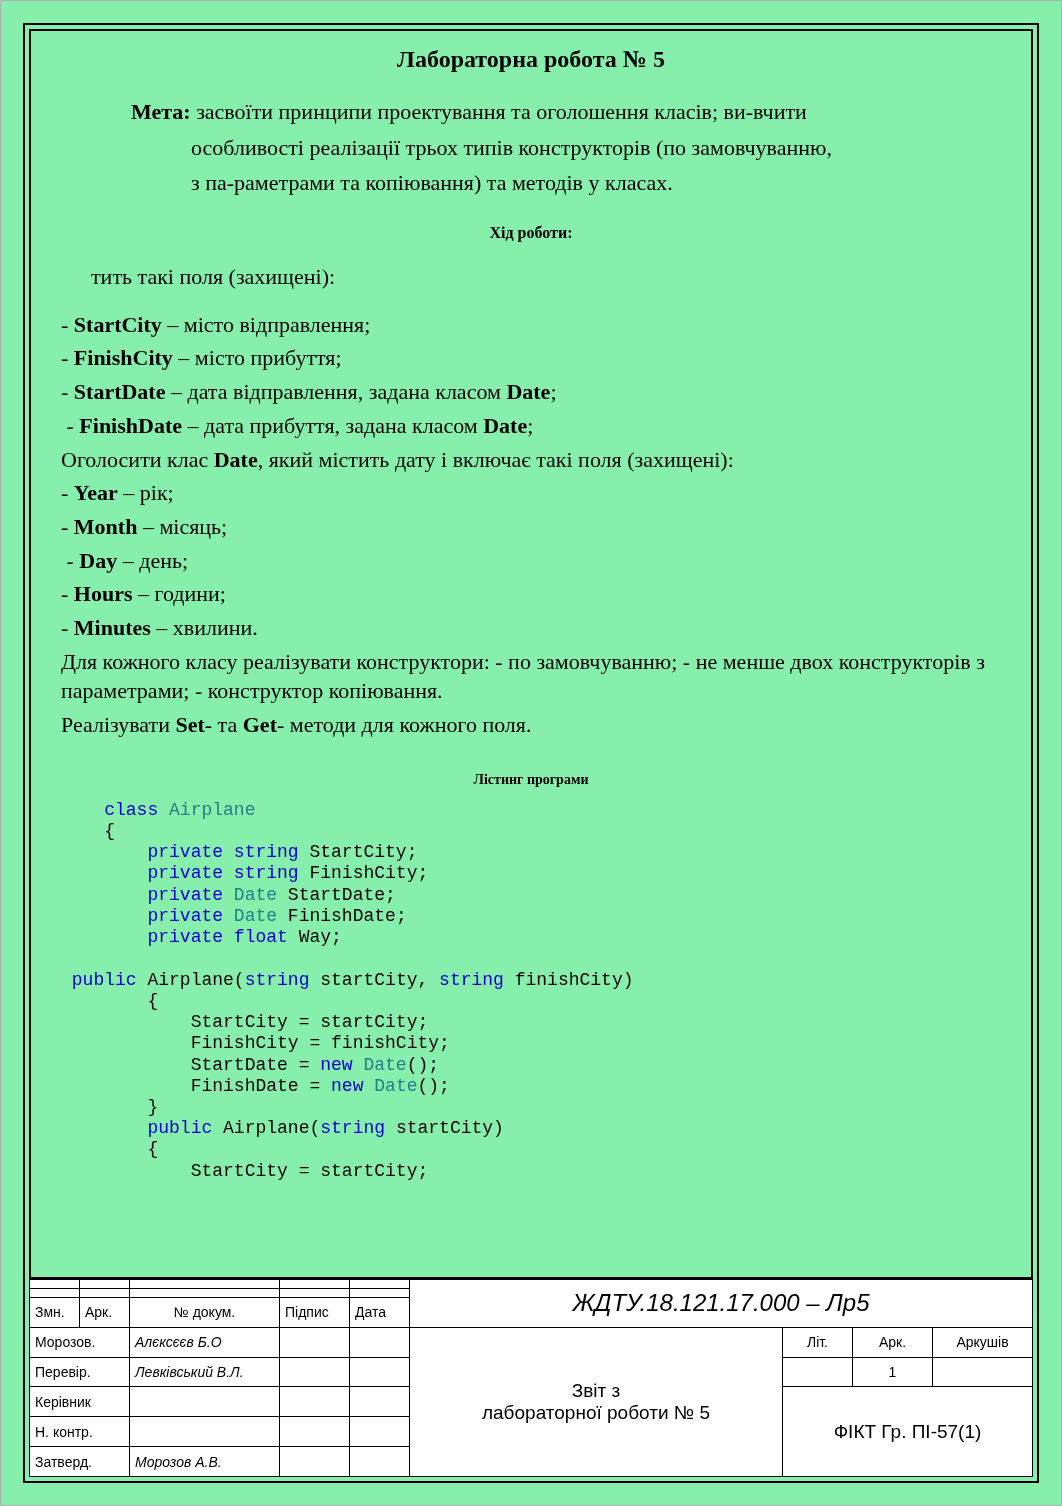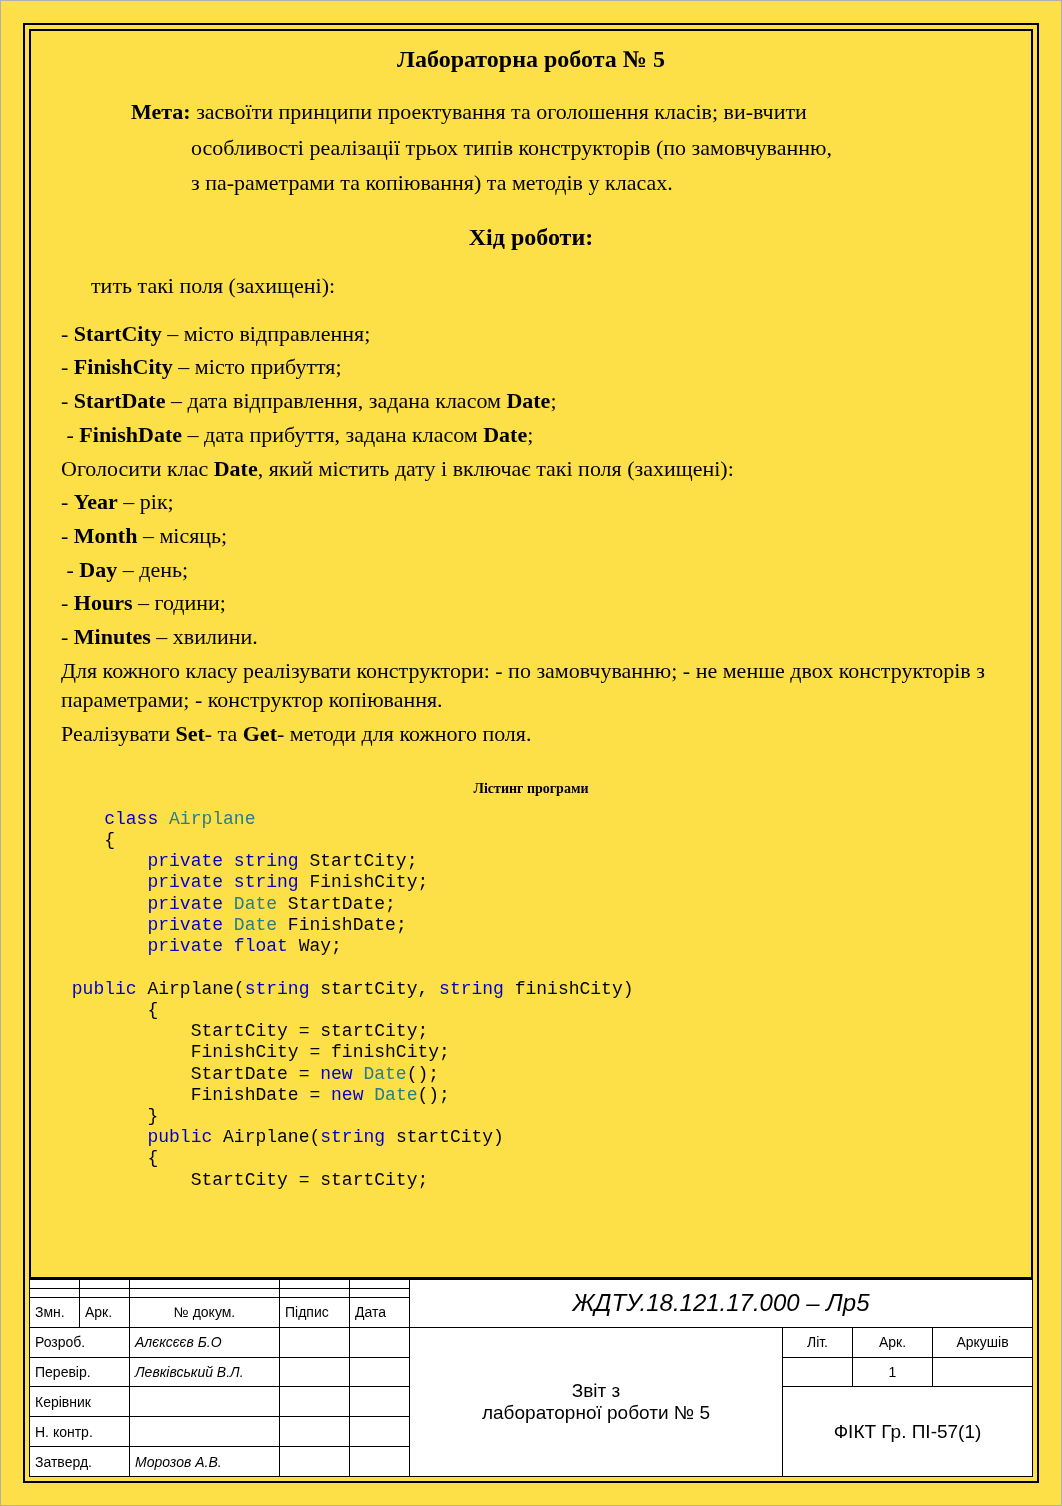--- a/index.html
+++ b/index.html
@@ -1,25 +1,25 @@
 <!DOCTYPE html>
 <html><head>
 <meta charset="utf-8">
 <style>
   html, body { margin:0; padding:0; }
   body { background:#dcdcdc; font-family:"Times New Roman", Times, serif; font-size:22px; color:#000; }
-  .page { width:1062px; min-height:1506px; margin:0 auto; background:#fde047; box-sizing:border-box; position:relative; border:1px solid #b0b0b0; box-shadow:2px 2px 6px rgba(0,0,0,0.2); }
+  .page { width:1062px; min-height:1506px; margin:0 auto; background:#86efac; box-sizing:border-box; position:relative; border:1px solid #b0b0b0; box-shadow:2px 2px 6px rgba(0,0,0,0.2); }
   .frame { position:absolute; inset:22px 22px 22px 22px; border:2px solid #000; box-sizing:border-box; }
   .frame-inner { position:absolute; inset:28px 28px 28px 28px; border:2px solid #000; box-sizing:border-box; }
   .content { position:absolute; left:60px; right:60px; top:45px; bottom:230px; overflow:hidden; }
   h3.title { text-align:center; margin:0 0 24px 0; font-size:24px; font-weight:bold; }
   .para { margin:0 0 6px 0; line-height:1.35; }
   .indent1 { padding-left:70px; text-indent:0; }
   .hang { padding-left:130px; text-indent:0; }
-  h3.sub { text-align:center; margin:26px 0 20px 0; font-size:24px; font-weight:bold; }
+  h3.sub { text-align:center; margin:26px 0 20px 0; font-size:16px; font-weight:bold; }
   .task { line-height:1.35; margin:0 0 4px 0; }
   .num { font-weight:bold; }
   .tindent { text-indent:30px; display:block; }
   .b { font-weight:bold; }
   .listing-title { text-align:center; font-weight:bold; font-size:14px; margin:32px 0 12px 0; }
   pre.code { font-family:Consolas,"Courier New",monospace; font-size:18px; line-height:1.18; margin:0; white-space:pre; }
   .kw { color:#0000cc; }
   .ty { color:#277d8a; }
 
   
@@ -121,21 +121,21 @@
             <td></td>
           </tr>
       <tr>
         <td class="smallhead">Змн.</td>
         <td class="smallhead">Арк.</td>
         <td class="smallhead center">№ докум.</td>
         <td class="smallhead">Підпис</td>
         <td class="smallhead">Дата</td>
       </tr>
       <tr>
-        <td colspan="2" class="smallhead">Розроб.</td>
+        <td colspan="2" class="smallhead">Морозов.</td>
         <td class="smallhead italic">Алєксєєв Б.О</td>
         <td></td>
             <td></td>
         <td rowspan="5" class="reporttitle">
           <span>Звіт з</span><br>
           <span>лабораторної роботи № 5</span>
         </td>
         <td class="smallhead center">Літ.</td>
         <td class="smallhead center">Арк.</td>
         <td class="smallhead center">Аркушів</td>

